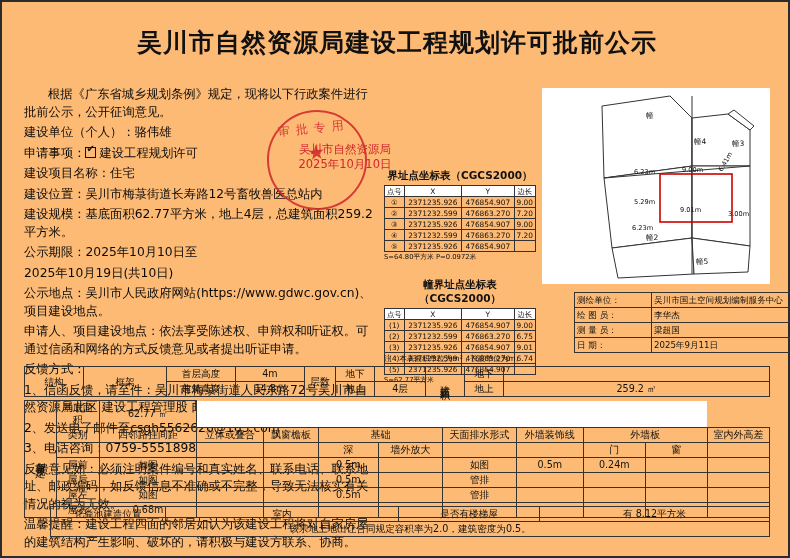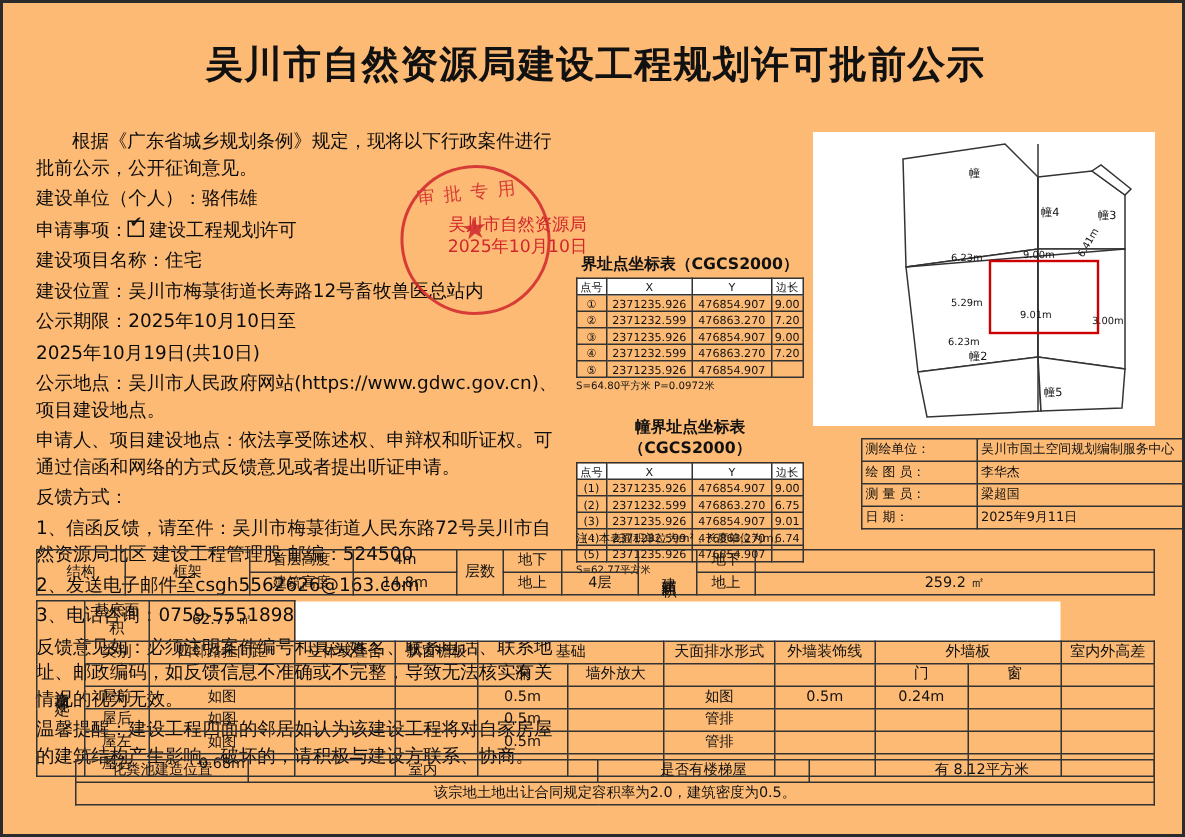--- a/index.html
+++ b/index.html
@@ -115,20 +115,23 @@
       <span>建设单位（个人）：</span><span>骆伟雄</span>
     </p>
     <p>
       <span>申请事项：</span><span class="chk"></span><span>建设工程规划许可</span>
     </p>
     <p>
       <span>建设项目名称：</span><span>住宅</span>
     </p>
     <p>
       <span>建设位置：</span><span>吴川市梅菉街道长寿路12号畜牧兽医总站内</span>
+    </p>
+    <p>
+      <span>建设规模：</span><span>基底面积62.77平方米，地上4层，总建筑面积259.2平方米。</span>
     </p>
     <p>
       <span>公示期限：</span><span>2025年10月10日至</span>
     </p>
     <p style="text-align:left">2025年10月19日(共10日)</p>
     <p>
       <span>公示地点：</span><span>吴川市人民政府网站(https://www.gdwc.gov.cn)、项目建设地点。</span>
     </p>
     <p>申请人、项目建设地点：依法享受陈述权、申辩权和听证权。可通过信函和网络的方式反馈意见或者提出听证申请。</p>
     <p>反馈方式：</p>

